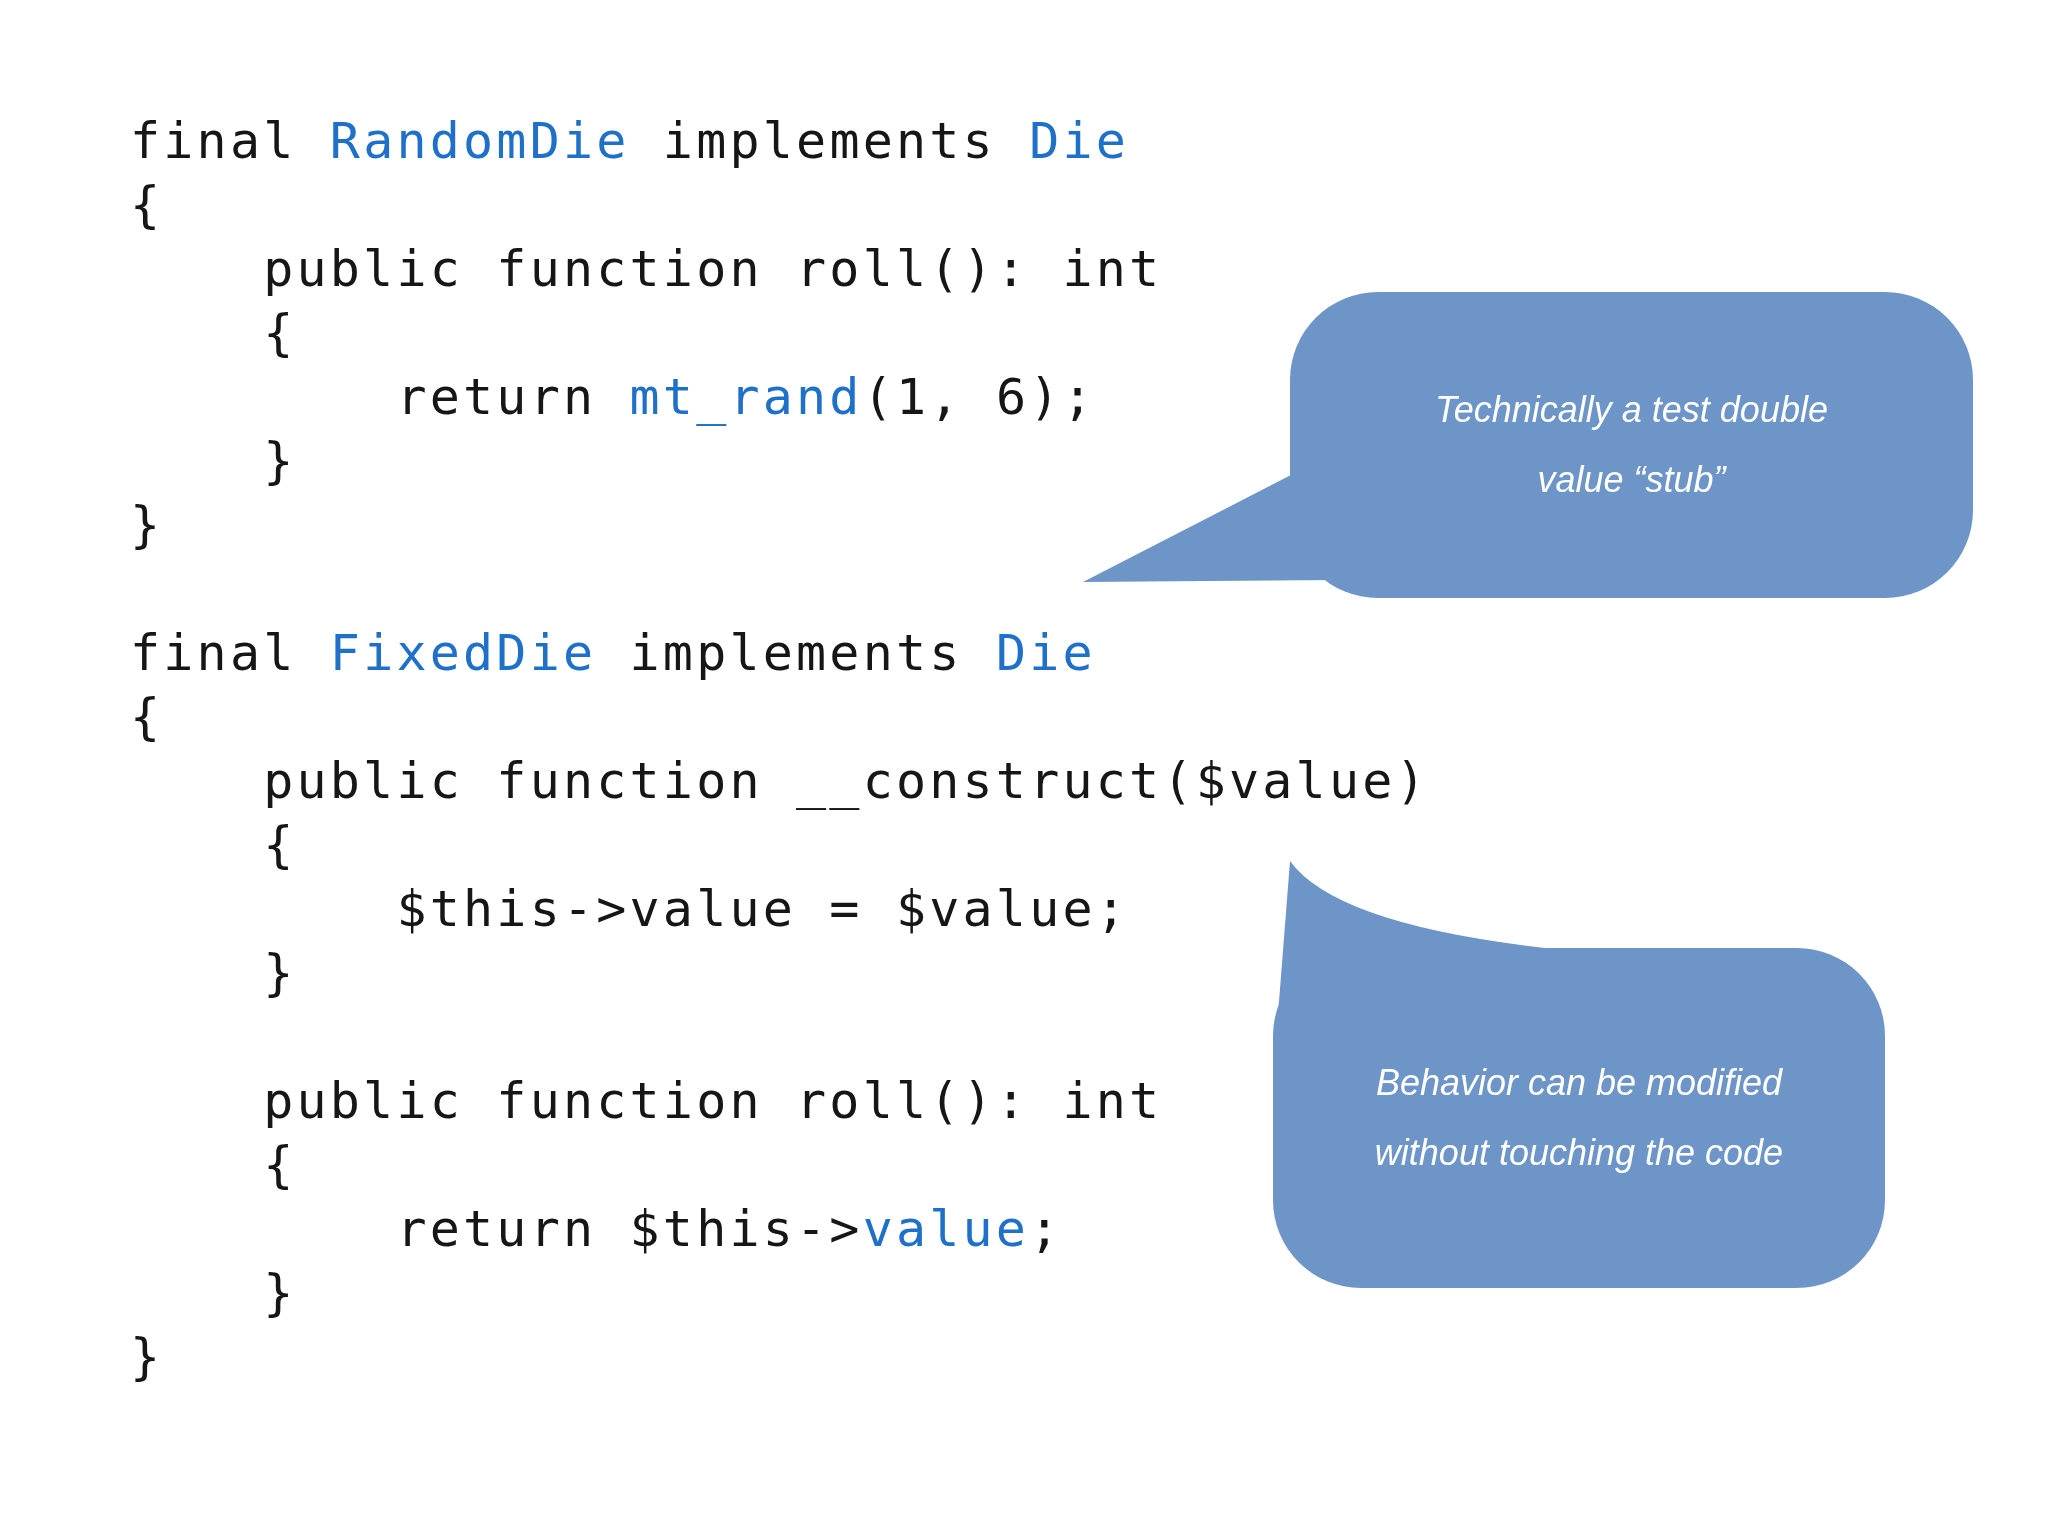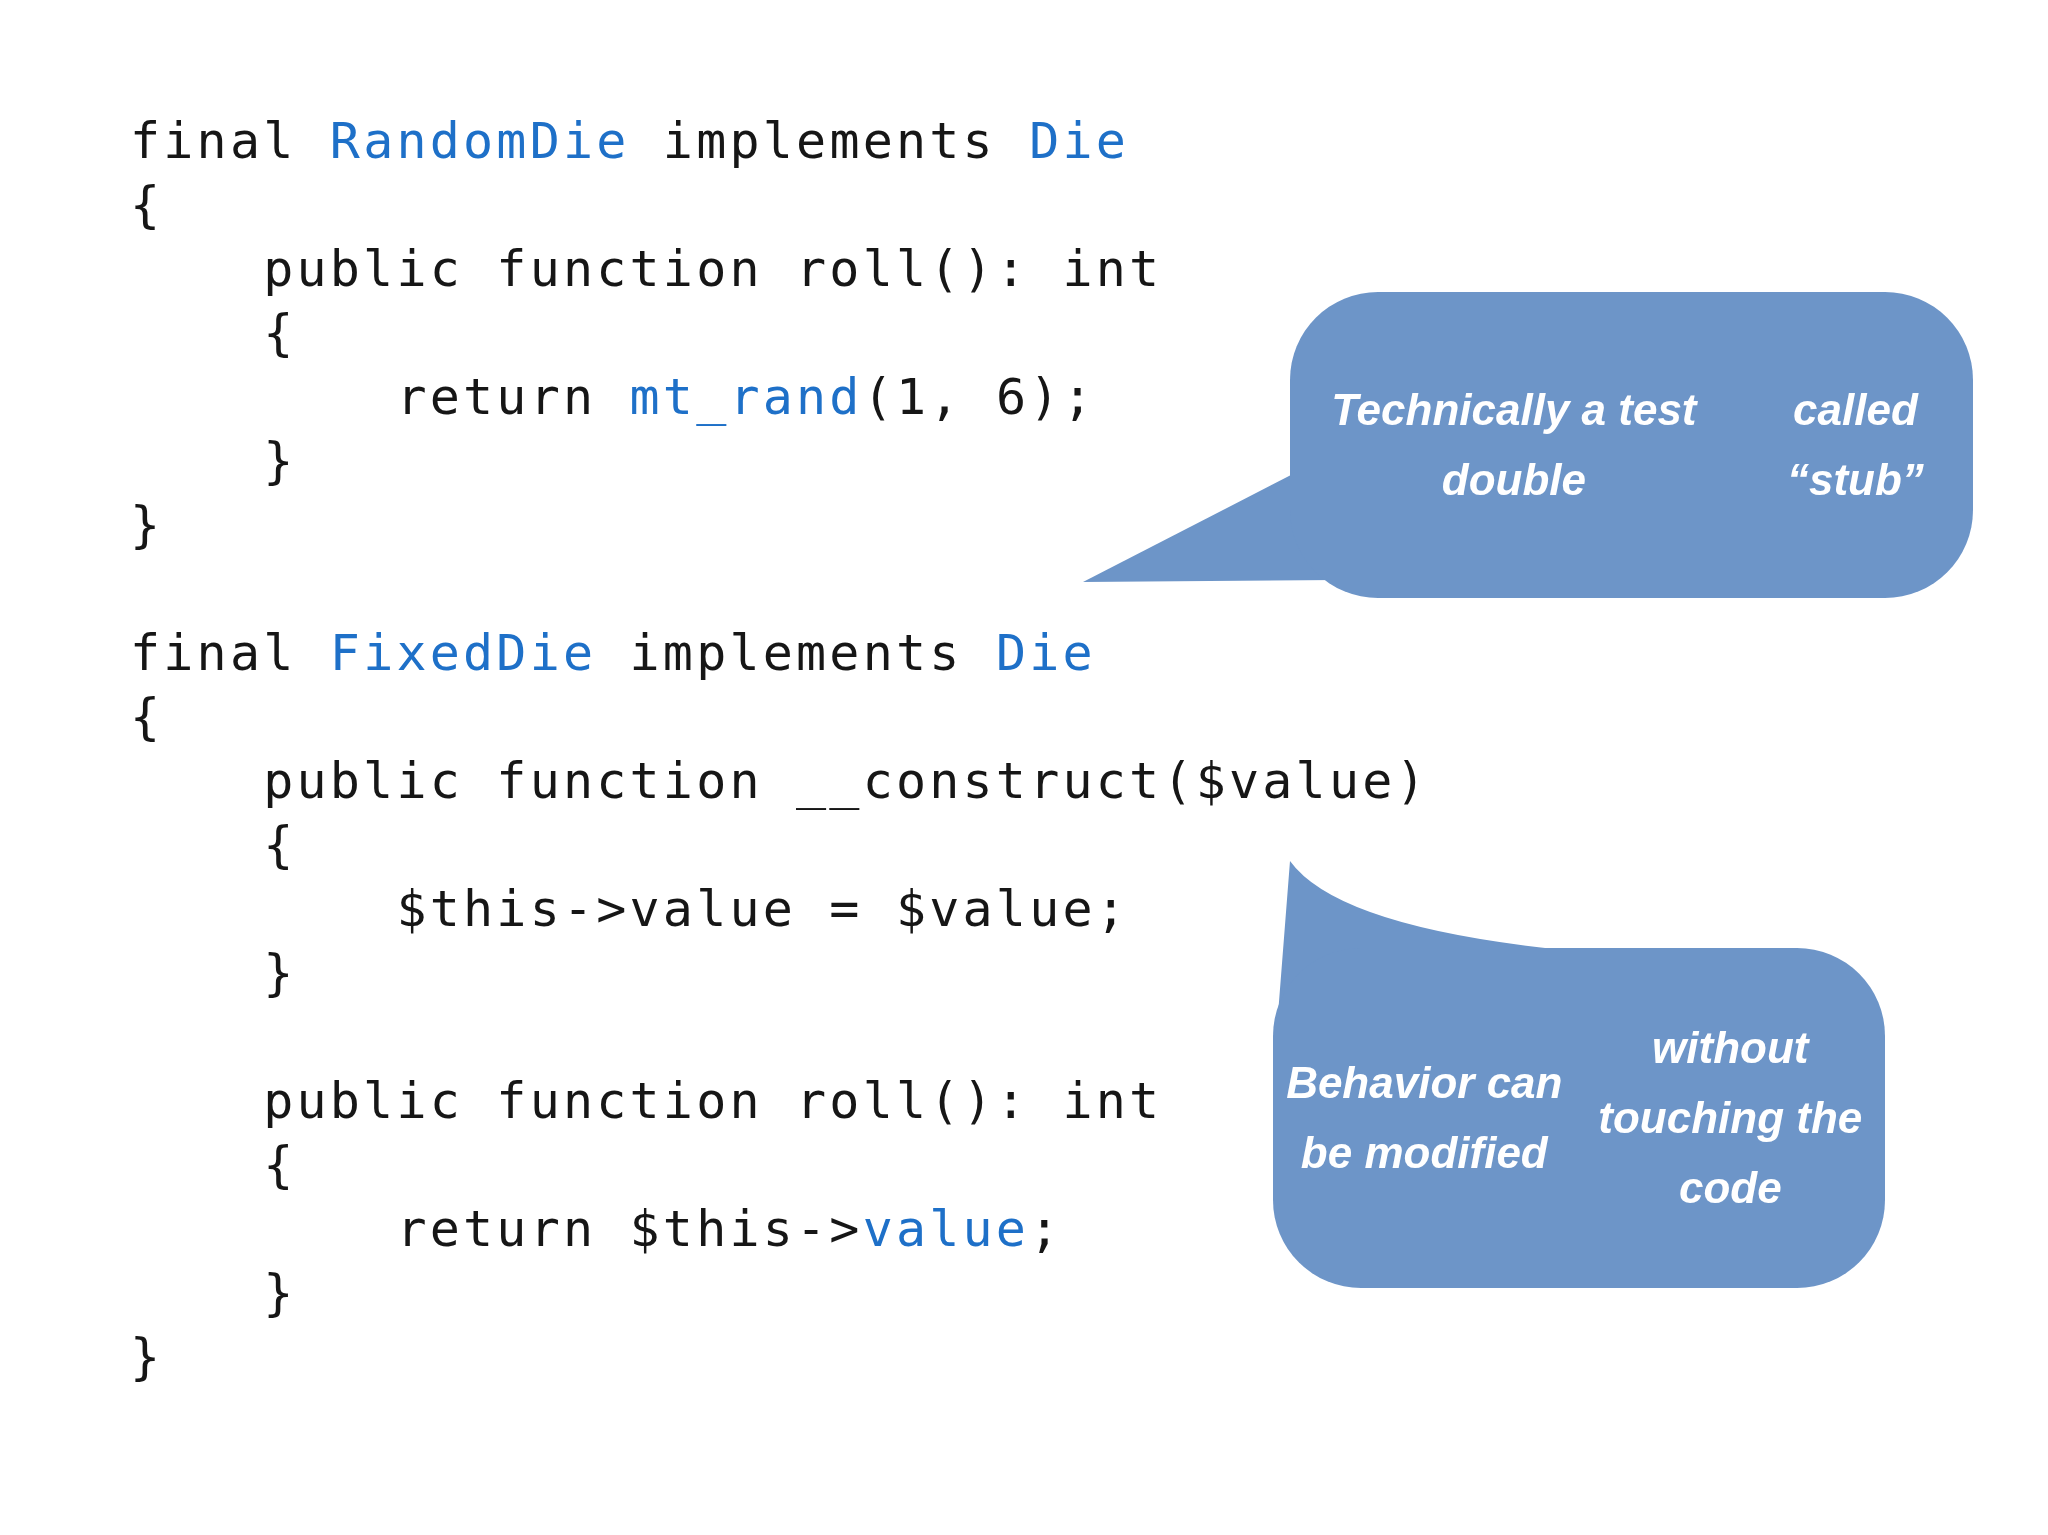--- a/index.html
+++ b/index.html
@@ -26,48 +26,48 @@
   
   .tails{
     position:absolute;left:0;top:0;width:2048px;height:1535px;
     pointer-events:none;
   }
   .tails path{fill:var(--bubble,#6d95c8);}
   .bubble{
     position:absolute;
     background:var(--bubble,#6d95c8);
     border-radius:88px;
-    display:flex;
+    display:flex;flex-direction:column;
     align-items:center;justify-content:center;
     text-align:center;
     color:var(--bubble-fg,#ffffff);
     font-style:italic;
-    font-weight:700;
-    font-size:44px;
+    font-weight:400;
+    font-size:36px;
     line-height:70px;
     font-family:"Liberation Sans",sans-serif;
   }
   #bubble-stub{left:1290px;top:292px;width:683px;height:306px;}
   #bubble-behavior{left:1273px;top:948px;width:612px;height:340px;}
 </style>
 </head>
 <body>
 
 <div class="slide">
 
   <div class="code" id="code-block"><div class="cl"><span>final </span><span class="hl">RandomDie</span><span> implements </span><span class="hl">Die</span></div><div class="cl"><span>{</span></div><div class="cl"><span>    public function roll(): int</span></div><div class="cl"><span>    {</span></div><div class="cl"><span>        return </span><span class="hl">mt_rand</span><span>(1, 6);</span></div><div class="cl"><span>    }</span></div><div class="cl"><span>}</span></div><div class="cl">&nbsp;</div><div class="cl"><span>final </span><span class="hl">FixedDie</span><span> implements </span><span class="hl">Die</span></div><div class="cl"><span>{</span></div><div class="cl"><span>    public function __construct($value)</span></div><div class="cl"><span>    {</span></div><div class="cl"><span>        $this-&gt;value = $value;</span></div><div class="cl"><span>    }</span></div><div class="cl">&nbsp;</div><div class="cl"><span>    public function roll(): int</span></div><div class="cl"><span>    {</span></div><div class="cl"><span>        return $this-&gt;</span><span class="hl">value</span><span>;</span></div><div class="cl"><span>    }</span></div><div class="cl"><span>}</span></div></div>
 
   <svg class="tails" viewBox="0 0 2048 1535" xmlns="http://www.w3.org/2000/svg">
     <path d="M 1083 582 L 1330 455 L 1338 580 Z"></path>
     <path d="M 1290 861 Q 1340 930 1585 952 L 1380 950 Q 1290 960 1276 1040 Z"></path>
   </svg>
 
   <div class="bubble" id="bubble-stub">
     <div>Technically a test double</div>
-    <div>called “stub”</div>
+    <div>value “stub”</div>
   </div>
 
   <div class="bubble" id="bubble-behavior">
     <div>Behavior can be modified</div>
     <div>without touching the code</div>
   </div>
 
 </div>
 
 </body></html>

